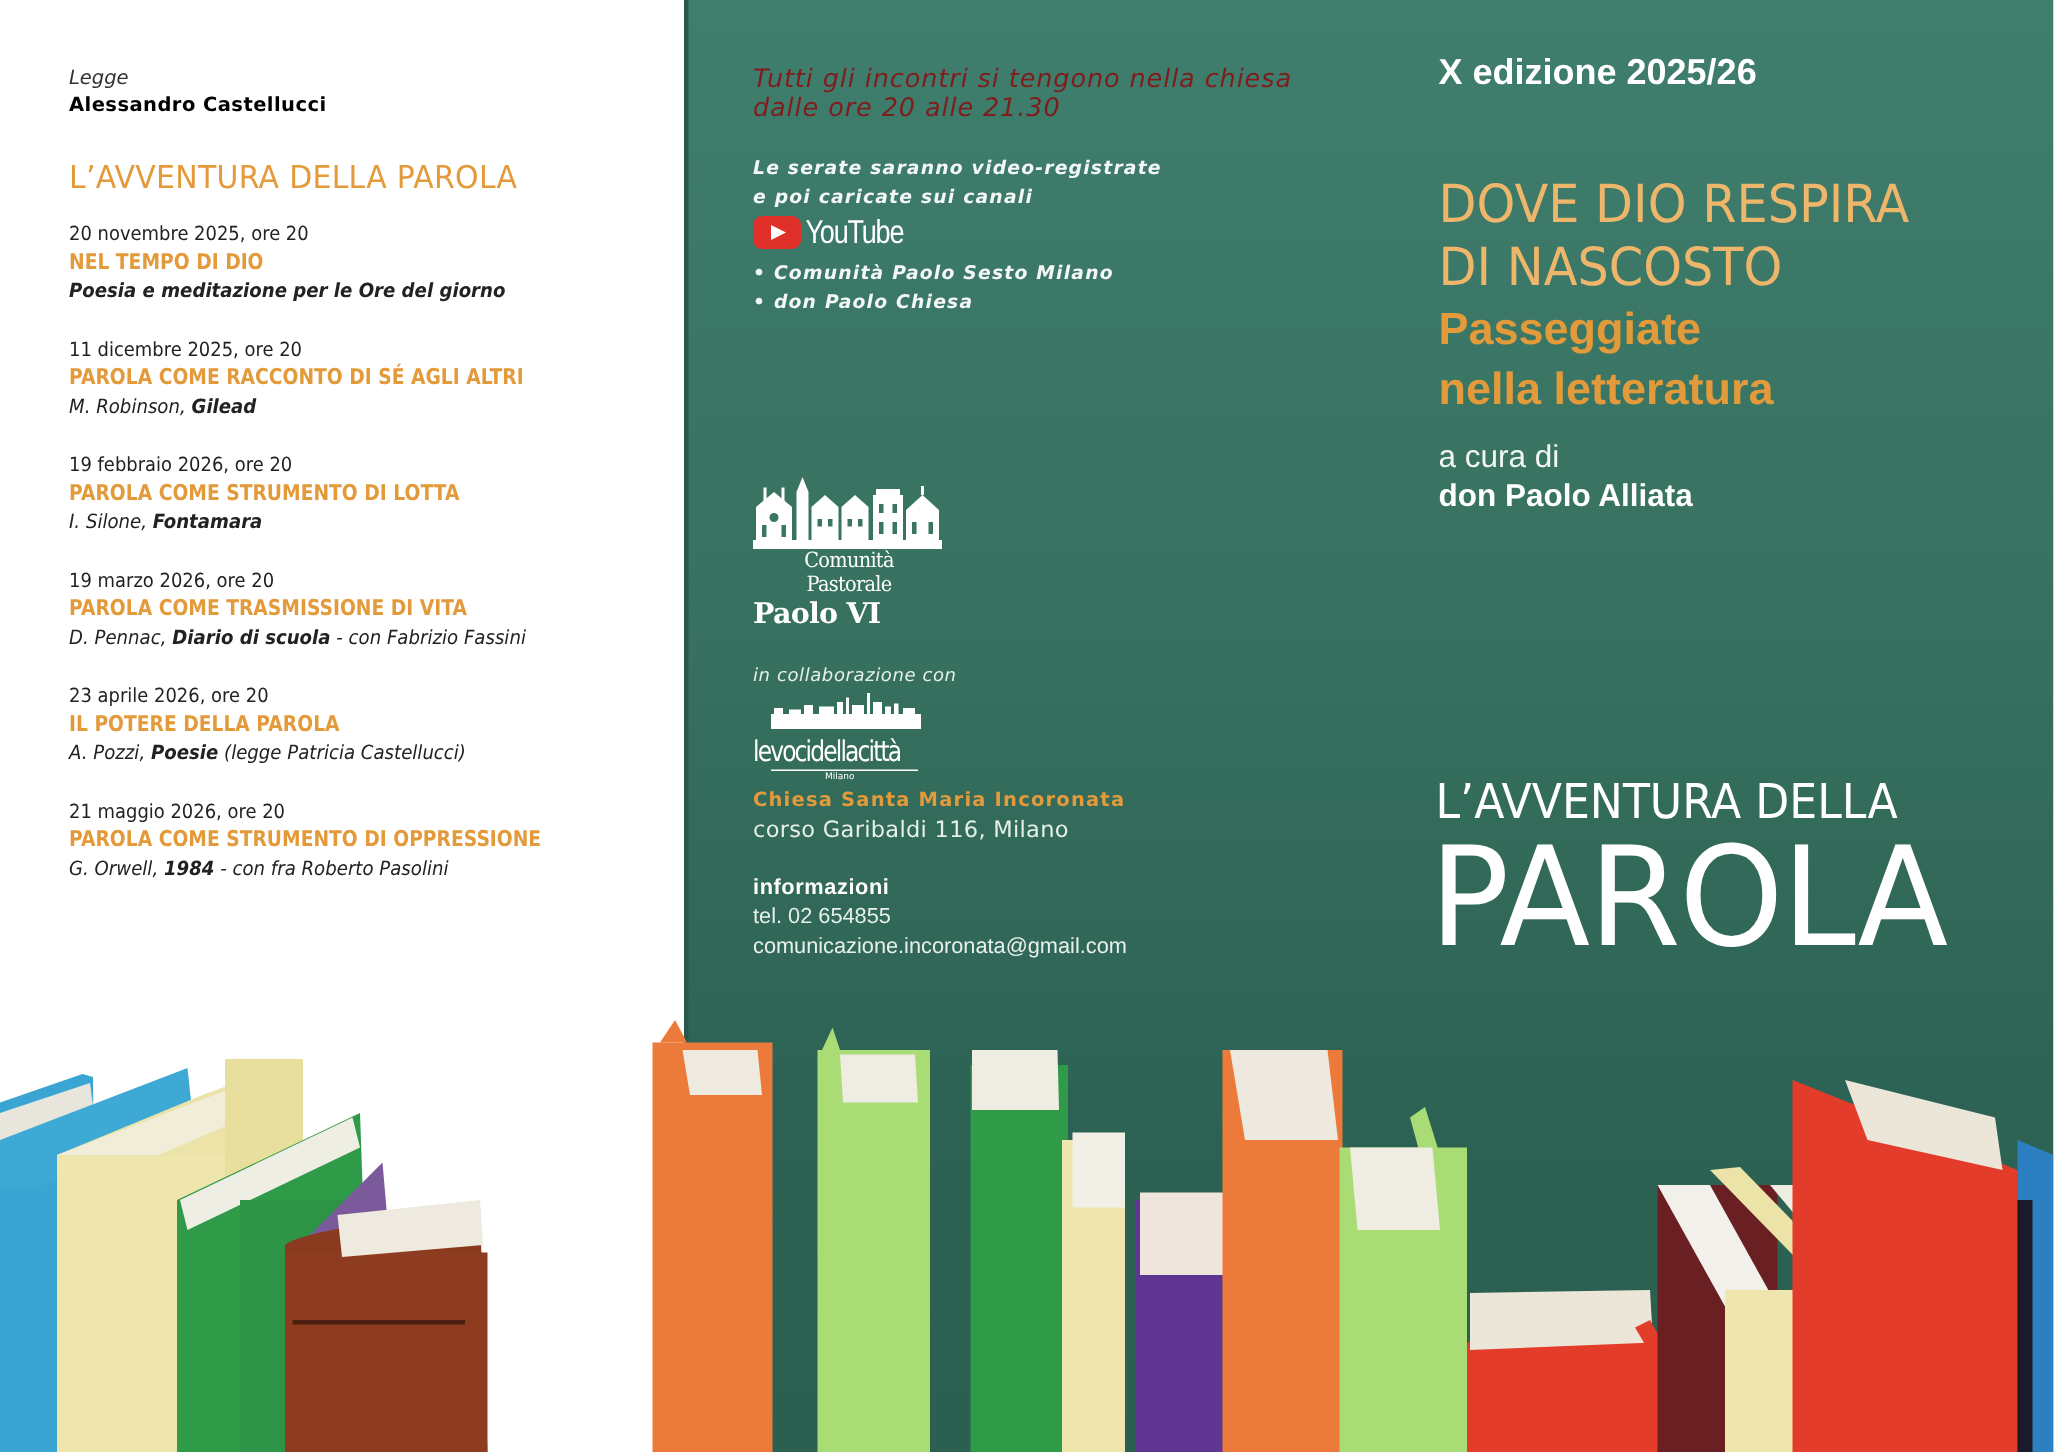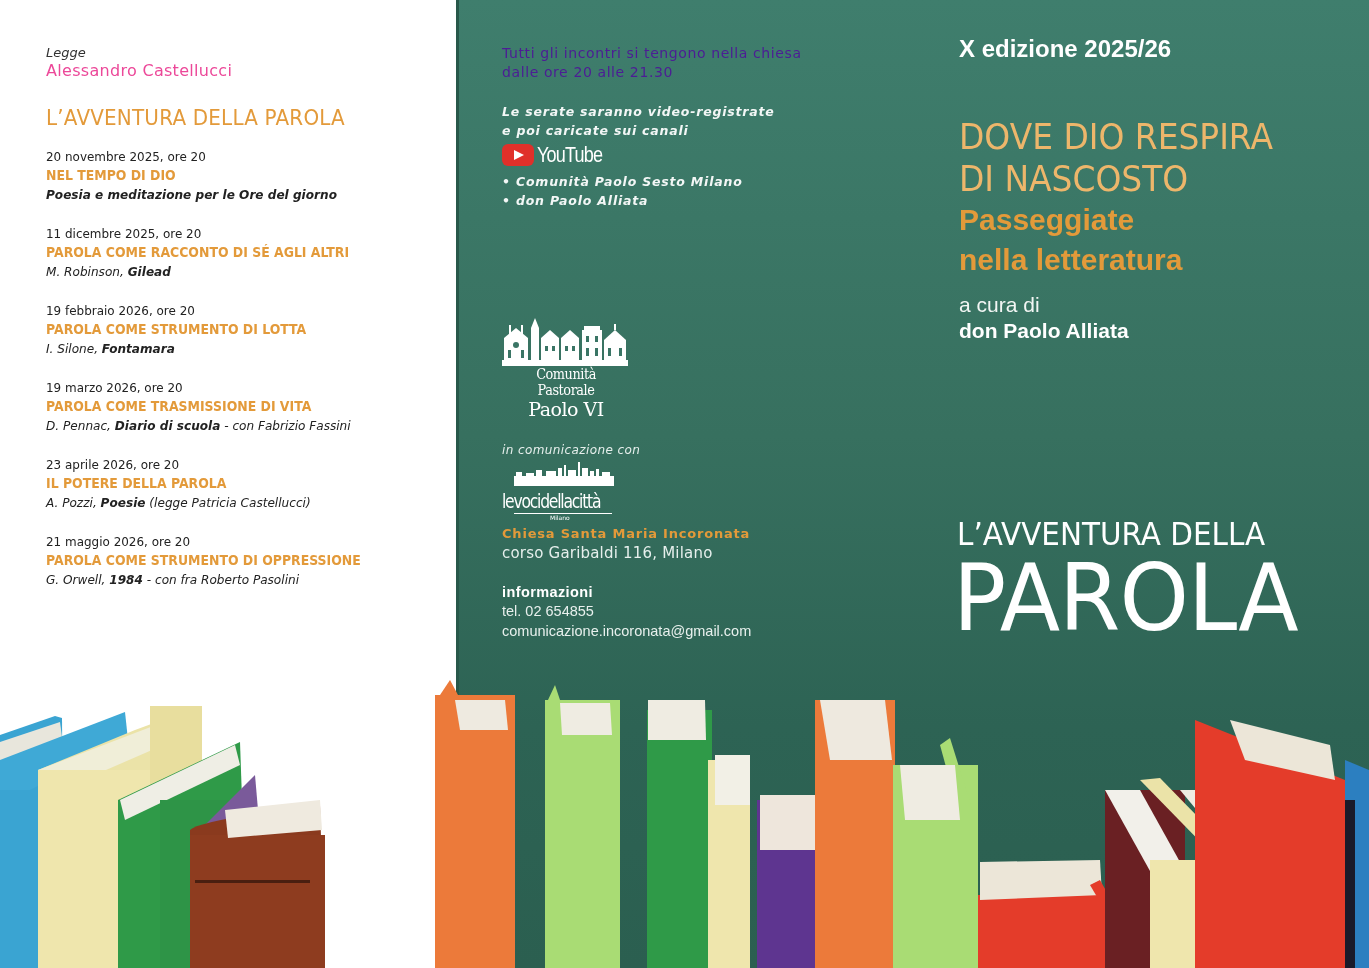--- a/index.html
+++ b/index.html
@@ -5,43 +5,43 @@
     html, body { margin:0; padding:0; }
     body { width:1369px; height:968px; position:relative; overflow:hidden; background:#ffffff; font-family:"DejaVu Sans", sans-serif; }
     .left { position:absolute; left:0; top:0; width:456px; height:968px; background:#ffffff; }
     .green { position:absolute; left:456px; top:0; width:913px; height:968px;
       background:linear-gradient(180deg,#3f7e6d 0%,#37705f 45%,#2d6354 75%,#2b5f50 100%); }
     .green::before { content:""; position:absolute; left:0; top:0; width:3px; height:100%; background:#28584a; }
 
     
     .lc { position:absolute; left:46px; top:44px; width:400px; }
     .reader-label { font-style:italic; font-size:13px; color:#333; line-height:18px; }
-    .reader-name { font-weight:normal; font-size:16px; color:#ec4899; line-height:18px; letter-spacing:0.3px; }
+    .reader-name { font-weight:bold; font-size:13px; color:#000000; line-height:18px; letter-spacing:0.3px; }
     .series-title { margin-top:25px; font-family:"DejaVu Sans", sans-serif; font-size:21px; color:#e39a3a; letter-spacing:0.2px; line-height:26px; transform:scaleX(0.95); transform-origin:left; }
     .ev { margin-top:0; }
     .ev-date { font-family:"DejaVu Sans", sans-serif; font-size:13px; color:#222; line-height:19px; transform:scaleX(0.92); transform-origin:left; }
     .ev-title { font-family:"DejaVu Sans", sans-serif; font-weight:bold; font-size:14.5px; color:#e39a3a; line-height:19px; transform:scaleX(0.86); transform-origin:left; white-space:nowrap; }
     .ev-desc { font-style:italic; font-size:13px; color:#222; line-height:20px; white-space:nowrap; transform:scaleX(0.93); transform-origin:left; }
     .ev-desc b { font-weight:bold; }
     .ev + .ev { margin-top:19px; }
     .first-ev { margin-top:16px; }
 
     
     .mc { position:absolute; left:502px; top:44px; width:400px; color:#eaf2ef; }
-    .mc .it { font-size:14px; line-height:19px; letter-spacing:0.6px; color:#4c1d95; }
+    .mc .it { font-style:italic; font-size:17px; line-height:19px; letter-spacing:0.6px; color:#7f1d1d; }
     .mc .itb { font-style:italic; font-weight:bold; font-size:12.5px; line-height:19px; letter-spacing:0.8px; color:#f3f7f6; }
     .yt { display:flex; align-items:center; margin-top:2px; height:26px; }
     .yt-box { width:32px; height:22px; background:#e0302a; border-radius:6px; position:relative; }
     .yt-box::after { content:""; position:absolute; left:12px; top:6px; border-left:10px solid #fff; border-top:5px solid transparent; border-bottom:5px solid transparent; }
     .yt-text { font-family:"Liberation Sans", sans-serif; font-size:22px; color:#fff; margin-left:3px; letter-spacing:-1px; transform:scaleX(0.82); transform-origin:left; font-weight:normal; }
     .channels { margin-top:4px; }
     .logo1 { position:absolute; left:502px; top:316px; width:128px; }
     .logo1 svg { display:block; }
     .logo1-t1 { font-family:"DejaVu Serif", serif; font-size:14px; color:#fff; text-align:center; letter-spacing:-0.5px; line-height:16px; transform:scaleX(0.92); }
-    .logo1-t2 { font-family:"DejaVu Serif", serif; font-size:19px; color:#fff; text-align:center; line-height:22px; letter-spacing:-0.5px; }
+    .logo1-t2 { font-family:"DejaVu Serif", serif; font-size:19px; color:#fff; line-height:22px; letter-spacing:-0.5px;font-weight:bold; }
     .collab { position:absolute; left:502px; top:443px; font-style:italic; font-size:12px; color:#e6efec; letter-spacing:0.4px; }
     .logo2 { position:absolute; left:502px; top:462px; width:128px; }
     .logo2-t { font-family:"DejaVu Sans", sans-serif; font-size:19px; color:#fff; letter-spacing:-1.5px; line-height:22px; transform:scaleX(0.82); transform-origin:left; white-space:nowrap; }
     .logo2-line { width:98px; height:1px; background:#fff; margin-left:12px; margin-top:1px; }
     .logo2-sub { font-size:6px; color:#fff; margin-left:48px; line-height:8px; }
     .church { position:absolute; left:502px; top:525px; }
     .church-name { font-weight:bold; font-size:13px; color:#e39a3a; letter-spacing:0.8px; line-height:18px; }
     .church-addr { font-size:15px; color:#e6efec; line-height:20px; letter-spacing:0.2px; }
     .info { position:absolute; left:502px; top:582px; font-family:"Liberation Sans", sans-serif; }
     .info-h { font-weight:bold; font-size:14.5px; color:#fff; line-height:20px; letter-spacing:0.4px; }
@@ -108,21 +108,21 @@
   <div class="it">Tutti gli incontri si tengono nella chiesa</div>
   <div class="it">dalle ore 20 alle 21.30</div>
   <div class="itb" style="margin-top:20px">Le serate saranno video-registrate</div>
   <div class="itb">e poi caricate sui canali</div>
   <div class="yt">
     <span class="yt-box"></span>
     <span class="yt-text">YouTube</span>
   </div>
   <div class="channels">
     <div class="itb">• Comunità Paolo Sesto Milano</div>
-    <div class="itb">• don Paolo Alliata</div>
+    <div class="itb">• don Paolo Chiesa</div>
   </div>
 </div>
 
 <div class="logo1">
   <svg width="126" height="50" viewBox="0 0 126 50">
     <g fill="#ffffff">
       <rect x="0" y="44" width="126" height="6"></rect>
       <rect x="2" y="22" width="24" height="22"></rect>
       <polygon points="2,22 14,12 26,22"></polygon>
       <rect x="7" y="9" width="2" height="13"></rect>
@@ -152,21 +152,21 @@
       <rect x="84" y="32" width="3" height="8"></rect>
         <rect x="93" y="32" width="3" height="8"></rect>
       <rect x="106" y="32" width="3" height="8"></rect>
         <rect x="117" y="32" width="3" height="8"></rect>
     </g>
   </svg>
   <div class="logo1-t1">Comunità Pastorale</div>
   <div class="logo1-t2">Paolo VI</div>
 </div>
 
-<div class="collab">in comunicazione con</div>
+<div class="collab">in collaborazione con</div>
 <div class="logo2">
   <svg width="126" height="24" viewBox="0 0 126 24">
     <g fill="#ffffff">
       <rect x="12" y="14" width="100" height="10"></rect>
       <rect x="14" y="10" width="6" height="4"></rect>
         <rect x="24" y="11" width="8" height="3"></rect>
       <rect x="34" y="8" width="6" height="6"></rect>
         <rect x="44" y="9" width="10" height="5"></rect>
       <rect x="56" y="6" width="4" height="8"></rect>
         <rect x="62" y="3" width="2" height="11"></rect>

